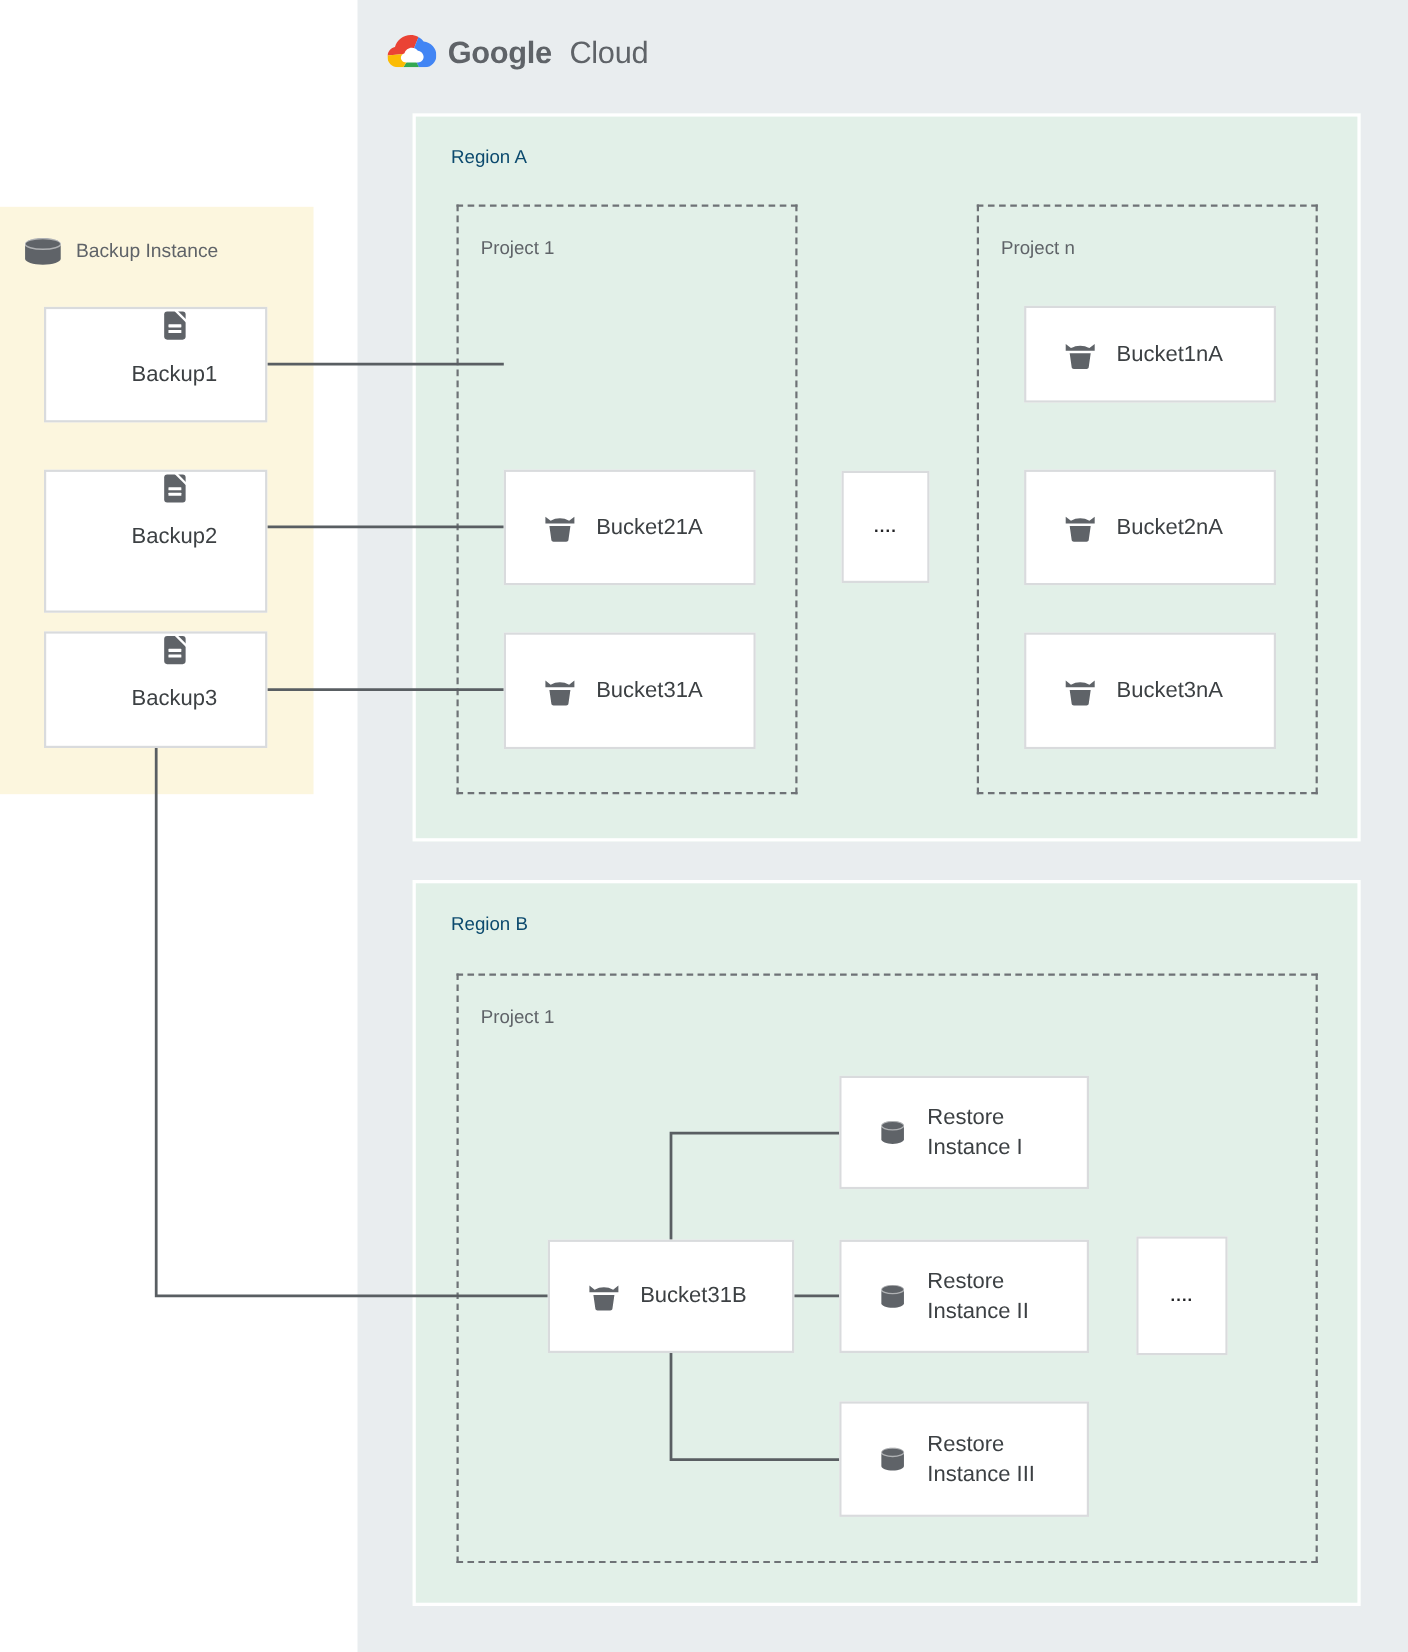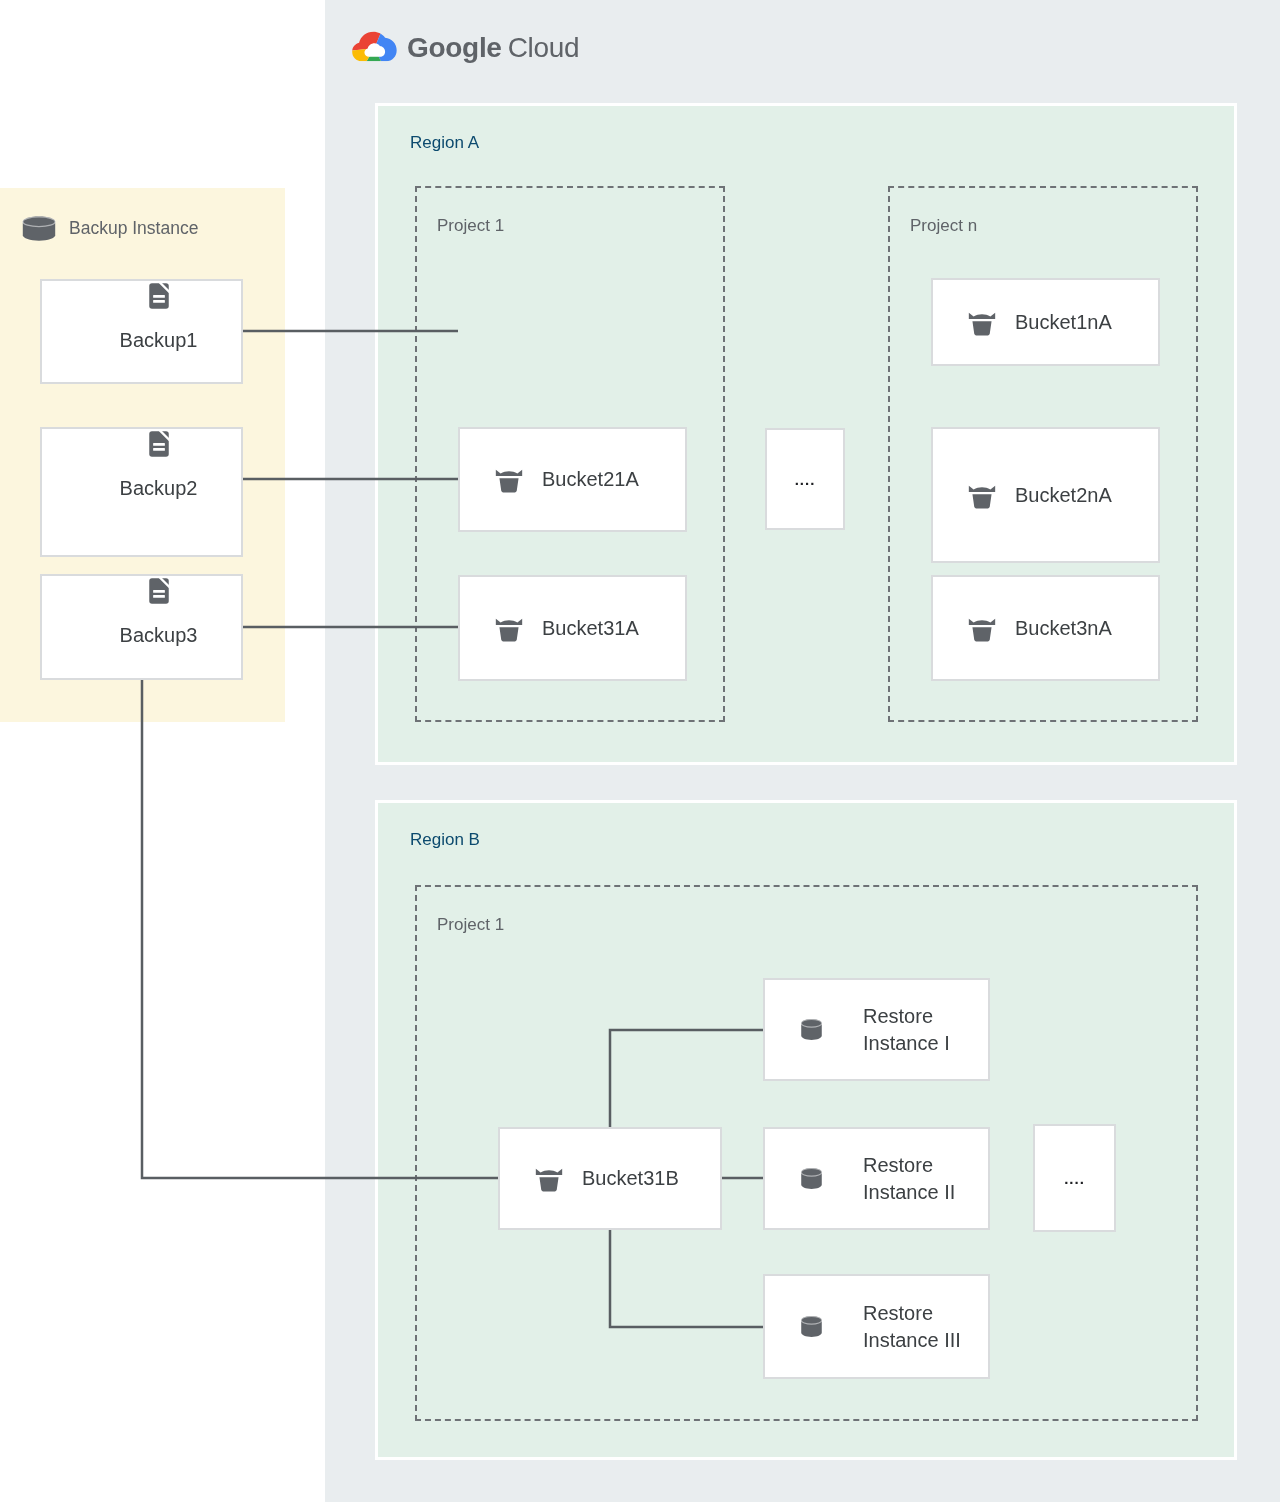--- a/index.html
+++ b/index.html
@@ -4,21 +4,21 @@
 <style>
   html,body { margin:0; padding:0; background:#fff; }
   .canvas {
     position:relative; width:1280px; height:1502px; background:#ffffff;
     font-family:"Liberation Sans", sans-serif; overflow:hidden;
   }
   .cloud-box { position:absolute; left:325px; top:0; width:955px; height:1502px; background:#e9edef; }
   .logo { position:absolute; left:352px; top:30px; display:flex; align-items:center; gap:10px; z-index:4; }
   .logo-text { font-size:28px; color:#5f6368; letter-spacing:-0.3px; }
   .logo-google { font-weight:700; }
-  .logo-cloud { font-weight:400; margin-left:6px; }
+  .logo-cloud { font-weight:400; margin-left:16px; }
 
   .region { position:absolute; background:#e2f0e8; border:3px solid #ffffff; box-sizing:border-box; z-index:1; }
   .region-a { left:375px; top:103px; width:862px; height:662px; }
   .region-b { left:375px; top:800px; width:862px; height:660px; }
   .region-label { position:absolute; left:32px; top:27px; font-size:17px; color:#0c4a6e; }
 
   .project { position:absolute; border:2px dashed #6e7276; box-sizing:border-box; z-index:1; }
   .project-1a { left:415px; top:186px; width:310px; height:536px; }
   .project-na { left:888px; top:186px; width:310px; height:536px; }
   .project-1b { left:415px; top:885px; width:783px; height:536px; }
@@ -32,21 +32,21 @@
 
   .node {
     position:absolute; background:#ffffff; border:2px solid #d9dbdd;
     display:flex; align-items:center; box-sizing:border-box; z-index:3;
   }
   .node .icon { flex:0 0 auto; display:flex; }
   .node-label { font-size:20px; color:#3c4043; line-height:1.32; }
   .bucket-node { padding-left:32px; gap:16px; }
   .backup-node { padding-left:34px; gap:16px;flex-direction:column; }
   .restore-node { padding-left:30px; gap:15px; }
-  .restore-node .node-label { max-width:140px;margin-left:20px; }
+  .restore-node .node-label { max-width:140px; }
   .dots-node { justify-content:center; font-weight:700; font-size:15px; color:#202124; letter-spacing:1px; }
 </style>
 </head>
 <body>
 
 <div class="canvas">
 
   <div class="cloud-box"></div>
 
   <div class="logo">
@@ -163,21 +163,21 @@
 
   <div class="node bucket-node" style="left:931px;top:278px;width:229px;height:88px">
     <span class="icon">
       <svg width="34" height="31" viewBox="0 0 24 24">
         <path d="M1.8 9.2 L1.8 4.4 L5.5 7.3 C7.5 6.2 9.7 5.6 12 5.6 C14.3 5.6 16.5 6.2 18.5 7.3 L22.2 4.4 L22.2 9.2 Z" fill="#5f6368"></path>
         <path d="M4.6 11 L19.4 11 L18 20.8 C17.9 21.5 17.2 22 16.5 22 L7.5 22 C6.8 22 6.1 21.5 6 20.8 Z" fill="#5f6368"></path>
       </svg>
     </span>
     <span class="node-label">Bucket1nA</span>
   </div>
-  <div class="node bucket-node" style="left:931px;top:427px;width:229px;height:136px">
+  <div class="node bucket-node" style="left:931px;top:427px;width:229px;height:105px">
     <span class="icon">
       <svg width="34" height="31" viewBox="0 0 24 24">
         <path d="M1.8 9.2 L1.8 4.4 L5.5 7.3 C7.5 6.2 9.7 5.6 12 5.6 C14.3 5.6 16.5 6.2 18.5 7.3 L22.2 4.4 L22.2 9.2 Z" fill="#5f6368"></path>
         <path d="M4.6 11 L19.4 11 L18 20.8 C17.9 21.5 17.2 22 16.5 22 L7.5 22 C6.8 22 6.1 21.5 6 20.8 Z" fill="#5f6368"></path>
       </svg>
     </span>
     <span class="node-label">Bucket2nA</span>
   </div>
   <div class="node bucket-node" style="left:931px;top:575px;width:229px;height:106px">
     <span class="icon">

